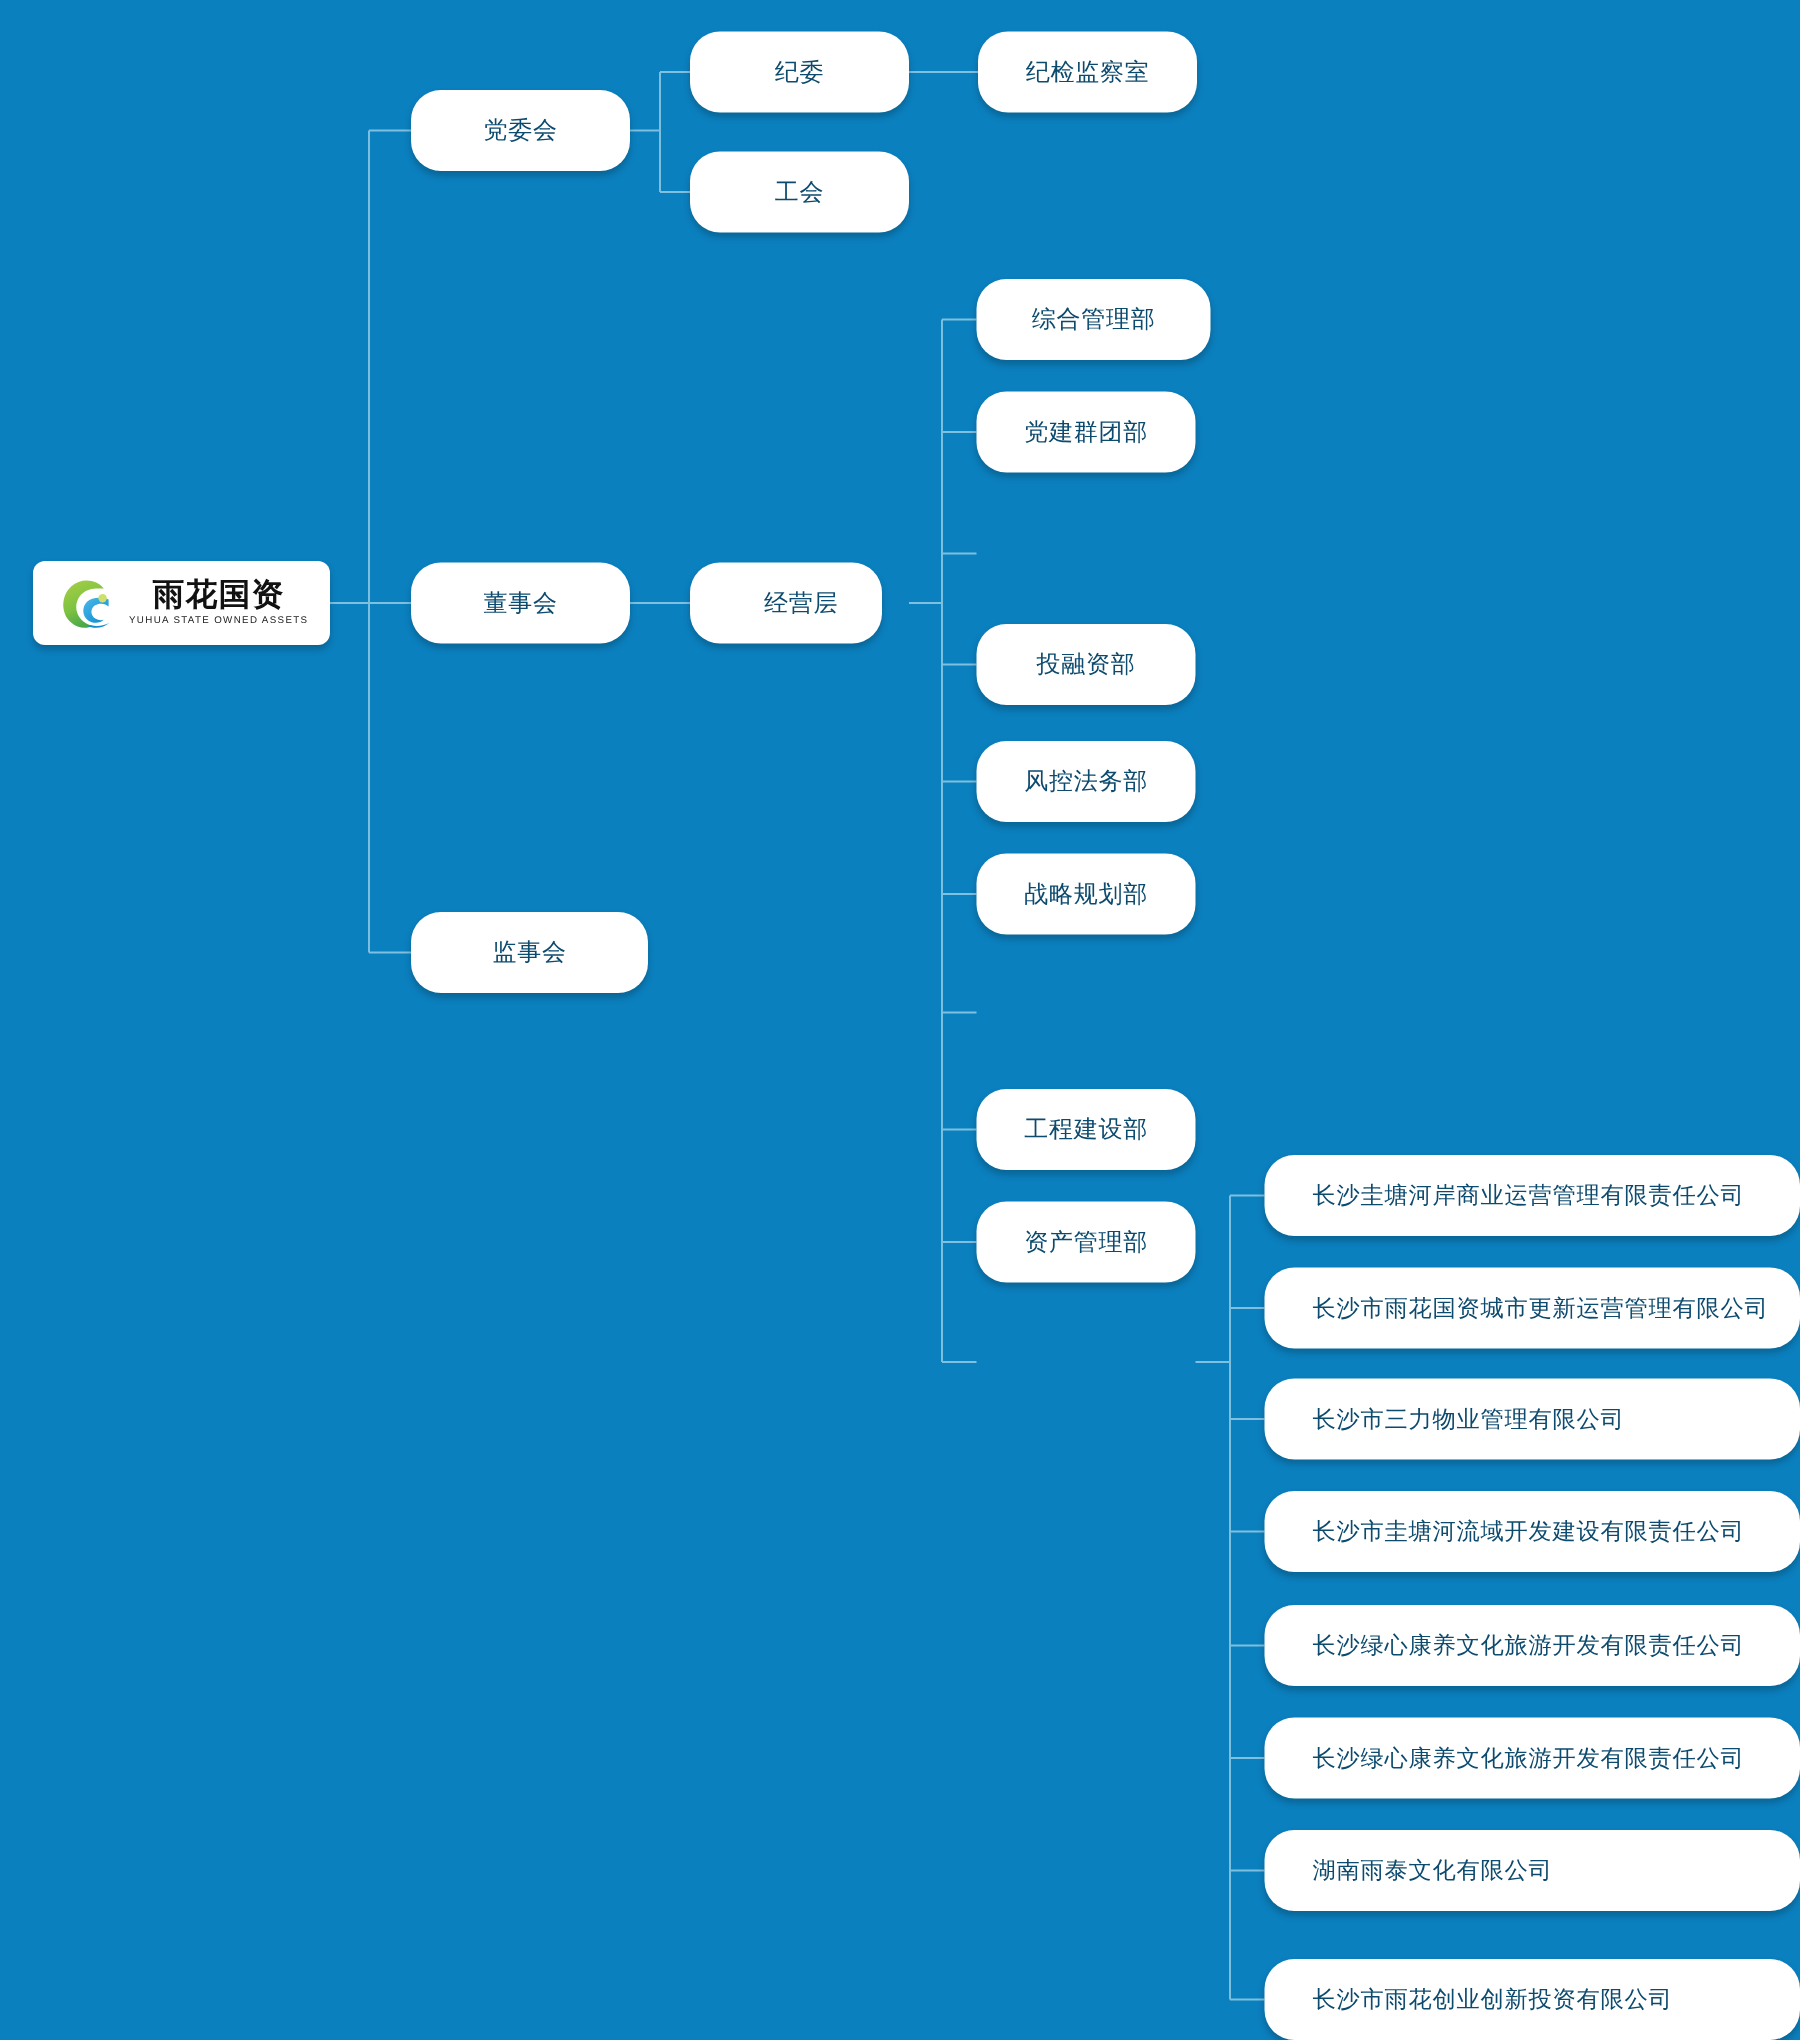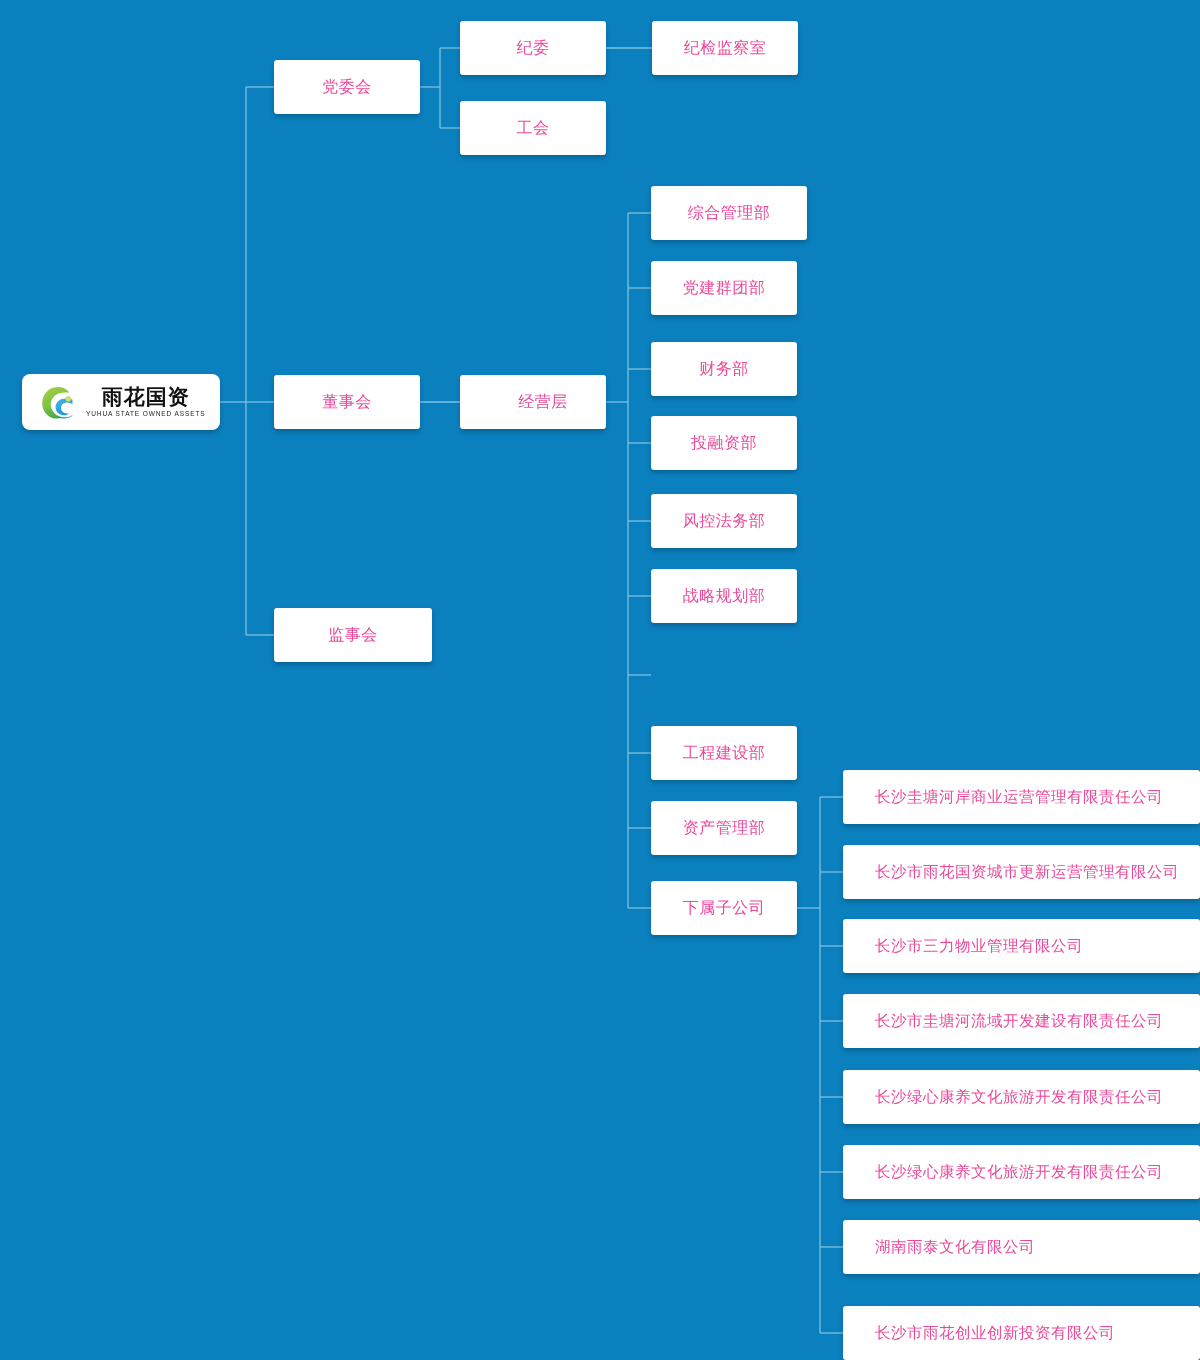--- a/index.html
+++ b/index.html
@@ -32,26 +32,26 @@
   svg.links path, svg.links line {
     stroke: #7fc0e0;
     stroke-width: 1.3;
     fill: none;
   }
 
   
   .node {
     position: absolute;
     background: #ffffff;
-    border-radius: 3px;
+    border-radius: 20px;
     box-shadow: 0 3px 5px rgba(0,0,0,0.22);
     display: flex;
     align-items: center;
     justify-content: center;
-    color: #ec4899;
+    color: #0c4a6e;
     font-size: 16px;
     letter-spacing: 0.5px;
     z-index: 3;
     white-space: nowrap;
   }
 
   .node.subsidiary {
     justify-content: flex-start;
     padding-left: 32px;
     font-size: 15.5px;
@@ -172,31 +172,29 @@
 
   <div class="node" style="left:274px; top:60px; width:146px; height:54px;">党委会</div>
   <div class="node" style="left:274px; top:375px; width:146px; height:54px;">董事会</div>
   <div class="node" style="left:274px; top:608px; width:158px; height:54px;">监事会</div>
 
   <div class="node" style="left:460px; top:21px; width:146px; height:54px;">纪委</div>
   <div class="node" style="left:460px; top:101px; width:146px; height:54px;">工会</div>
 
   <div class="node" style="left:652px; top:21px; width:146px; height:54px;">纪检监察室</div>
 
-  <div class="node" style="left:460px; top:375px; width:146px; height:54px;padding-left:20px;">经营层</div>
+  <div class="node" style="left:460px; top:375px; width:128px; height:54px;padding-left:20px;">经营层</div>
 
   <div class="node" style="left:651px; top:186px; width:156px; height:54px;">综合管理部</div>
   <div class="node" style="left:651px; top:261px; width:146px; height:54px;">党建群团部</div>
-  <div class="node" style="left:651px; top:342px; width:146px; height:54px;">财务部</div>
   <div class="node" style="left:651px; top:416px; width:146px; height:54px;">投融资部</div>
   <div class="node" style="left:651px; top:494px; width:146px; height:54px;">风控法务部</div>
   <div class="node" style="left:651px; top:569px; width:146px; height:54px;">战略规划部</div>
   <div class="node" style="left:651px; top:726px; width:146px; height:54px;">工程建设部</div>
   <div class="node" style="left:651px; top:801px; width:146px; height:54px;">资产管理部</div>
-  <div class="node" style="left:651px; top:881px; width:146px; height:54px;">下属子公司</div>
 
   <div class="node subsidiary" style="left:843px; top:770px; width:357px; height:54px;">长沙圭塘河岸商业运营管理有限责任公司</div>
   <div class="node subsidiary" style="left:843px; top:845px; width:357px; height:54px;">长沙市雨花国资城市更新运营管理有限公司</div>
   <div class="node subsidiary" style="left:843px; top:919px; width:357px; height:54px;">长沙市三力物业管理有限公司</div>
   <div class="node subsidiary" style="left:843px; top:994px; width:357px; height:54px;">长沙市圭塘河流域开发建设有限责任公司</div>
   <div class="node subsidiary" style="left:843px; top:1070px; width:357px; height:54px;">长沙绿心康养文化旅游开发有限责任公司</div>
   <div class="node subsidiary" style="left:843px; top:1145px; width:357px; height:54px;">长沙绿心康养文化旅游开发有限责任公司</div>
   <div class="node subsidiary" style="left:843px; top:1220px; width:357px; height:54px;">湖南雨泰文化有限公司</div>
   <div class="node subsidiary" style="left:843px; top:1306px; width:357px; height:54px;">长沙市雨花创业创新投资有限公司</div>
 

